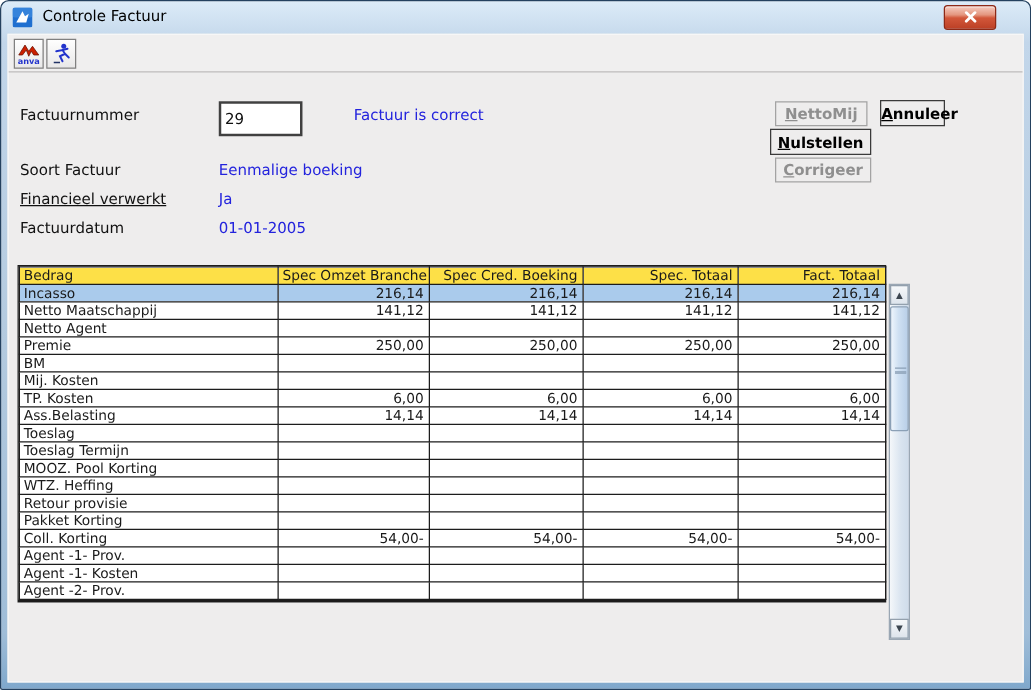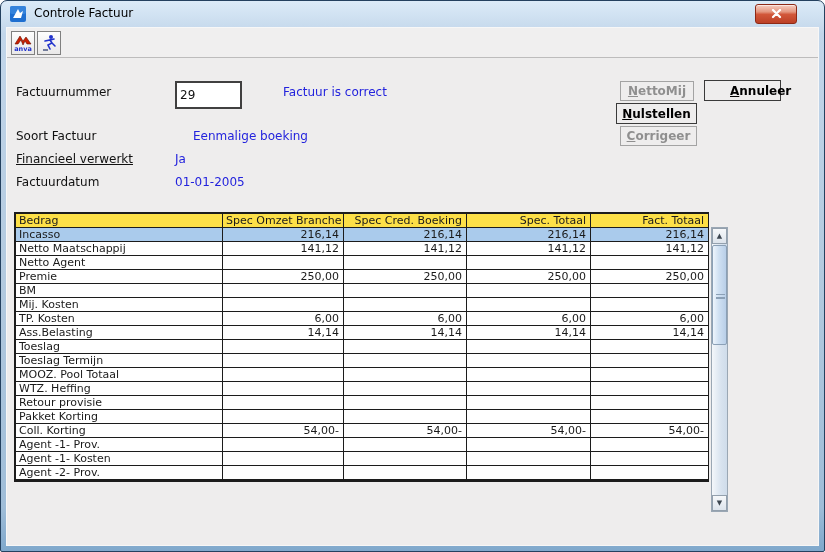--- a/index.html
+++ b/index.html
@@ -40,21 +40,21 @@
   .status-text { position:absolute; left:283px; top:85px; font-size:12px; color:#2323dd; }
 
   
   .btn { position:absolute; background:#eeeded; font-family:"DejaVu Sans",sans-serif;
          font-size:12px; font-weight:bold; text-align:center; cursor:default; }
   .btn span { display:block; }
   .btn span::first-letter { text-decoration:underline; }
   .btn.enabled { border:1px solid #3a3a3a; color:#000; }
   .btn.disabled { border:1px solid #a3a3a3; color:#8f8f8f; }
   .btn-nettomij  { left:620px; top:81px;  width:74px; height:20px; }
-  .btn-annuleer  { left:704px; top:80px;  width:77px; height:21px;padding-left:25px; }
+  .btn-annuleer  { left:704px; top:80px;  width:52px; height:21px; }
   .btn-nulstellen{ left:616px; top:103px; width:81px; height:21px; }
   .btn-corrigeer { left:620px; top:126px; width:77px; height:20px; }
 
   
   .table-wrap { position:absolute; left:14px; top:212px; width:695px;
                 border:1px solid #1c1c1c; border-bottom:2px solid #1c1c1c; background:#fff; }
   table.grid { border-collapse:collapse; table-layout:fixed; width:693px; font-size:11px; color:#1a1a1a; }
   table.grid th, table.grid td { border:1px solid #1c1c1c; height:14px; line-height:13px;
                 padding:0 3px; overflow:hidden; white-space:nowrap; }
   table.grid th { background:#fde047; font-weight:normal; text-align:right; padding-right:4px; }
@@ -110,21 +110,21 @@
     <path d="M6 8 L11 7 L13 10 L9 12 L11 16 M13 10 L16 13 M11 7 L15 6" stroke="#2233cc" stroke-width="1.6" fill="none" stroke-linecap="round"></path>
     <path d="M4 17 L9 17" stroke="#223366" stroke-width="1.2"></path>
   </svg>
 </div>
 
 <div class="lbl" style="top:85px;">Factuurnummer</div>
 <input class="invoice-input" type="text" value="29" style="">
 <div class="status-text">Factuur is correct</div>
 
 <div class="lbl" style="top:129px;">Soort Factuur</div>
-<div class="val" style="top:129px;margin-left:18px;">Eenmalige boeking</div>
+<div class="val" style="top:129px;">Eenmalige boeking</div>
 
 <div class="lbl" style="top:152px;text-decoration:underline;">Financieel verwerkt</div>
 <div class="val" style="top:152px;">Ja</div>
 
 <div class="lbl" style="top:175px;">Factuurdatum</div>
 <div class="val" style="top:175px;">01-01-2005</div>
 
 <button class="btn btn-nettomij disabled" disabled="">
   <span>NettoMij</span>
 </button>
@@ -221,21 +221,21 @@
           <td class="num"></td>
         </tr>
         <tr>
           <td>Toeslag Termijn</td>
           <td class="num"></td>
           <td class="num"></td>
           <td class="num"></td>
           <td class="num"></td>
         </tr>
         <tr>
-          <td>MOOZ. Pool Totaal</td>
+          <td>MOOZ. Pool Korting</td>
           <td class="num"></td>
           <td class="num"></td>
           <td class="num"></td>
           <td class="num"></td>
         </tr>
         <tr>
           <td>WTZ. Heffing</td>
           <td class="num"></td>
           <td class="num"></td>
           <td class="num"></td>

